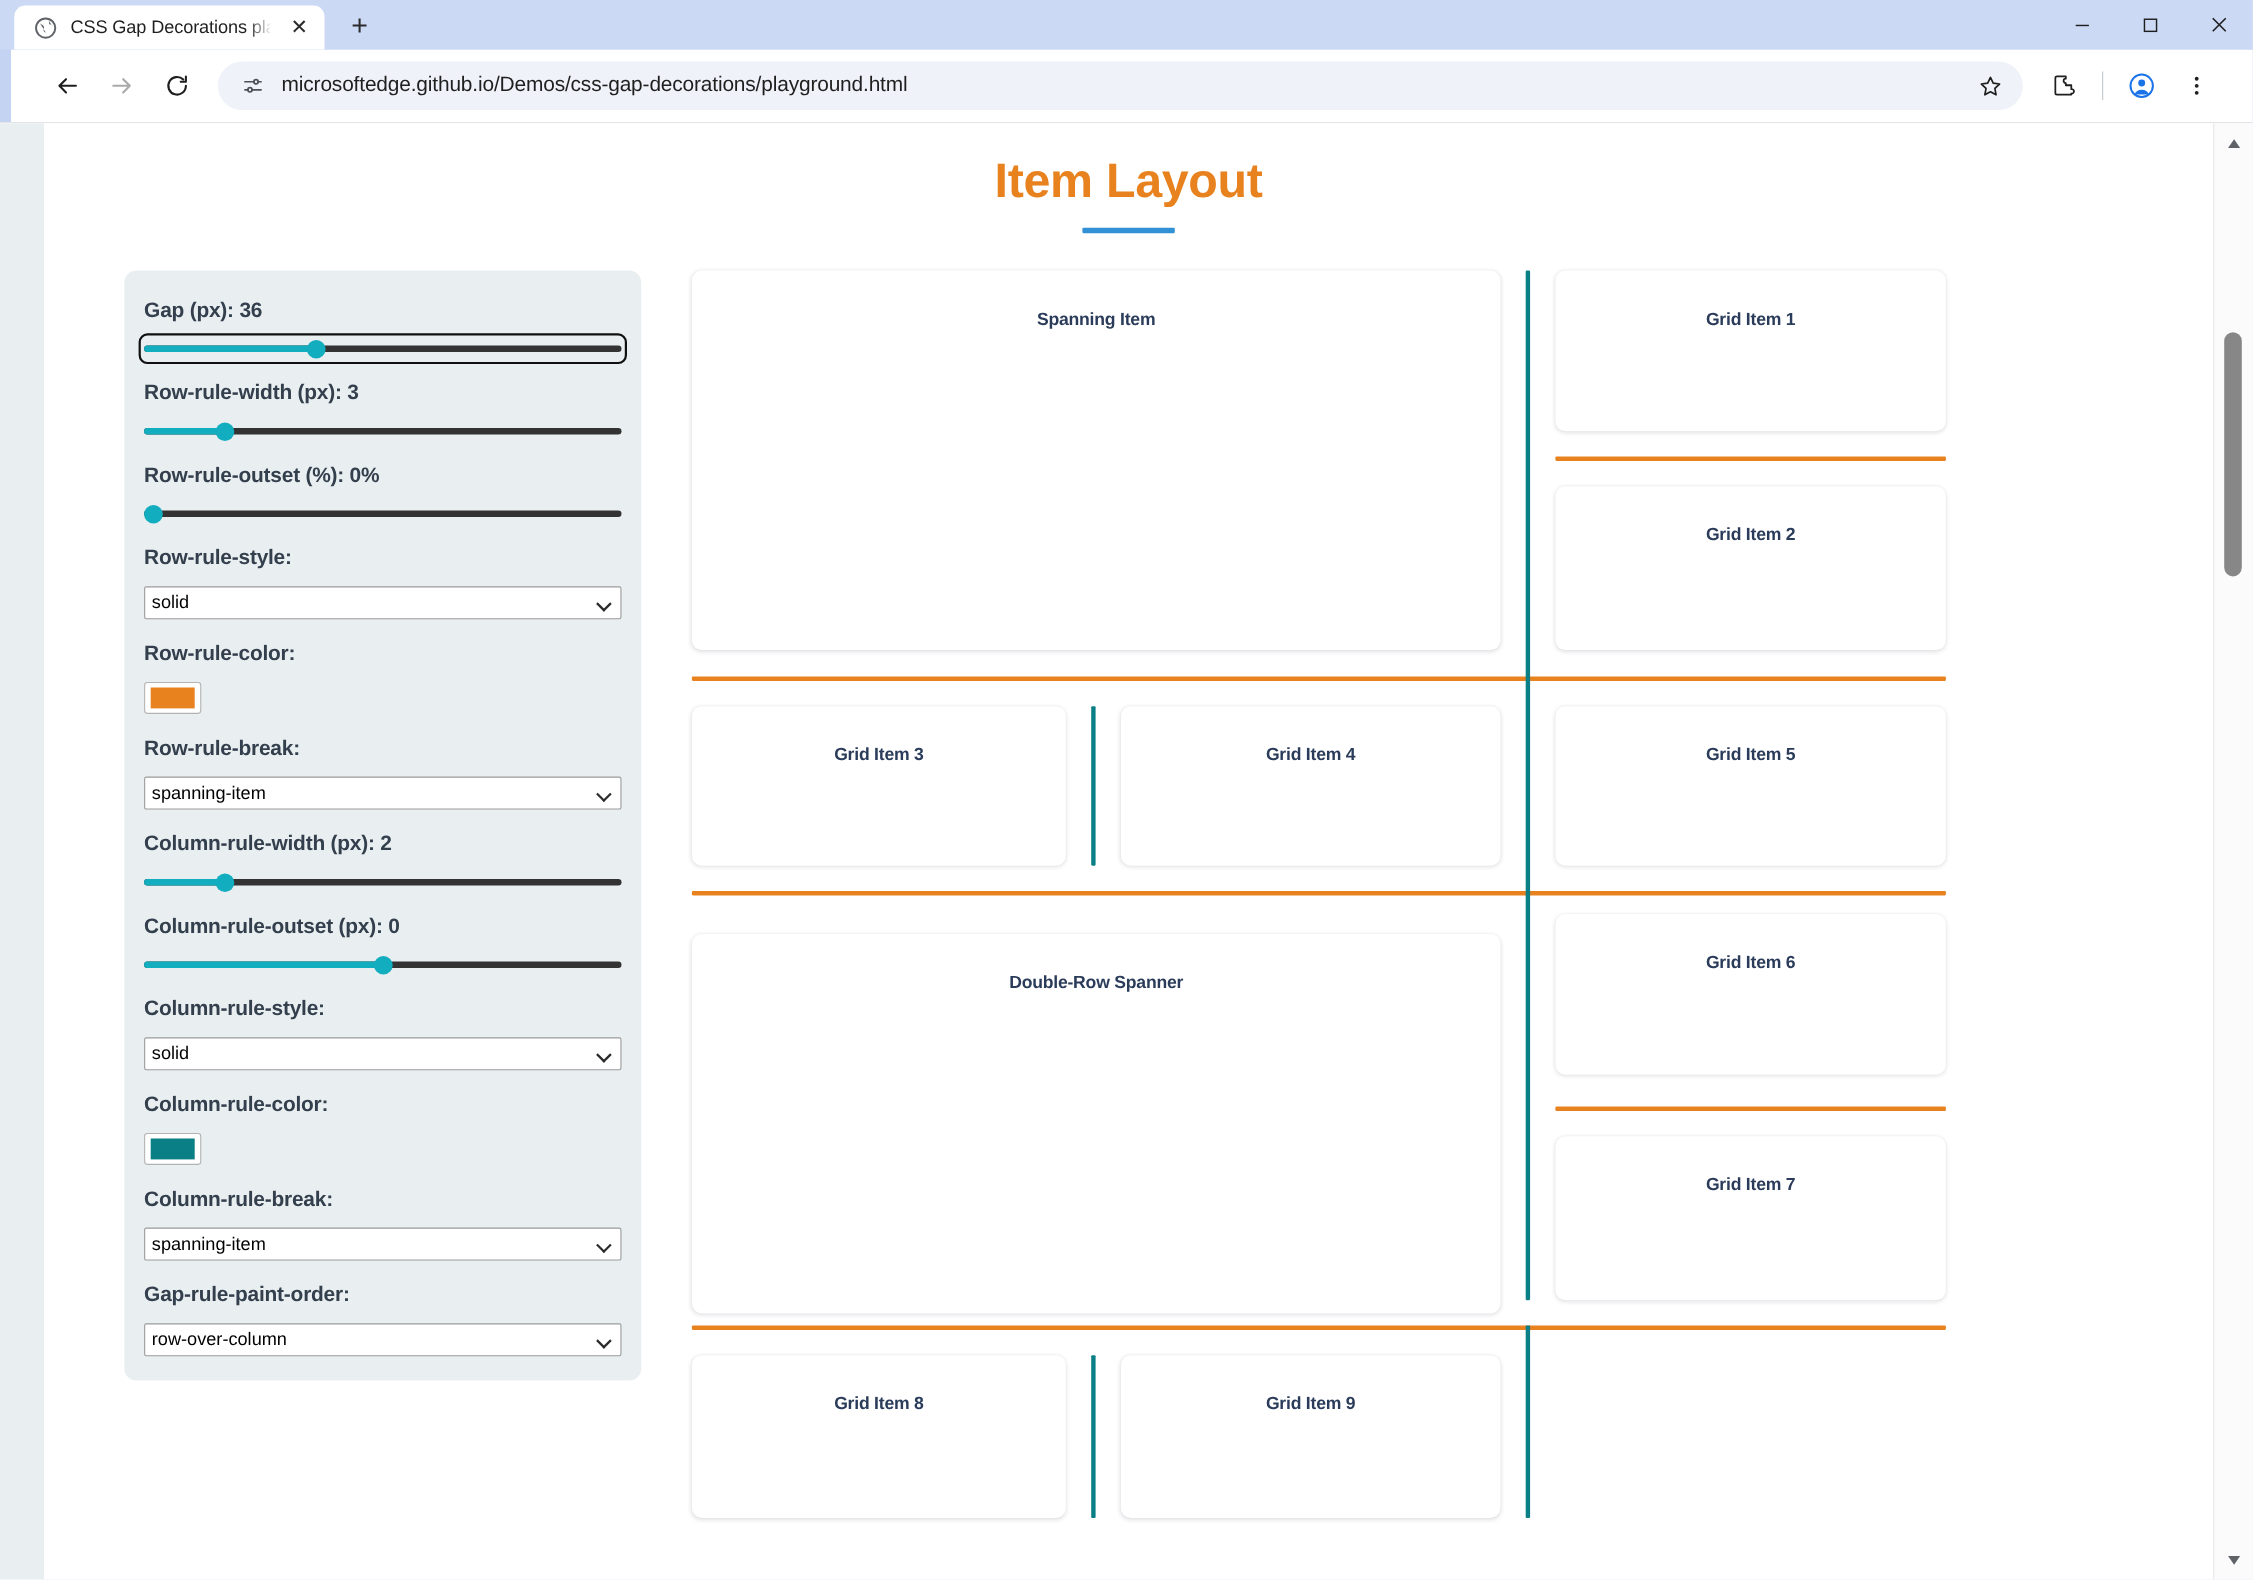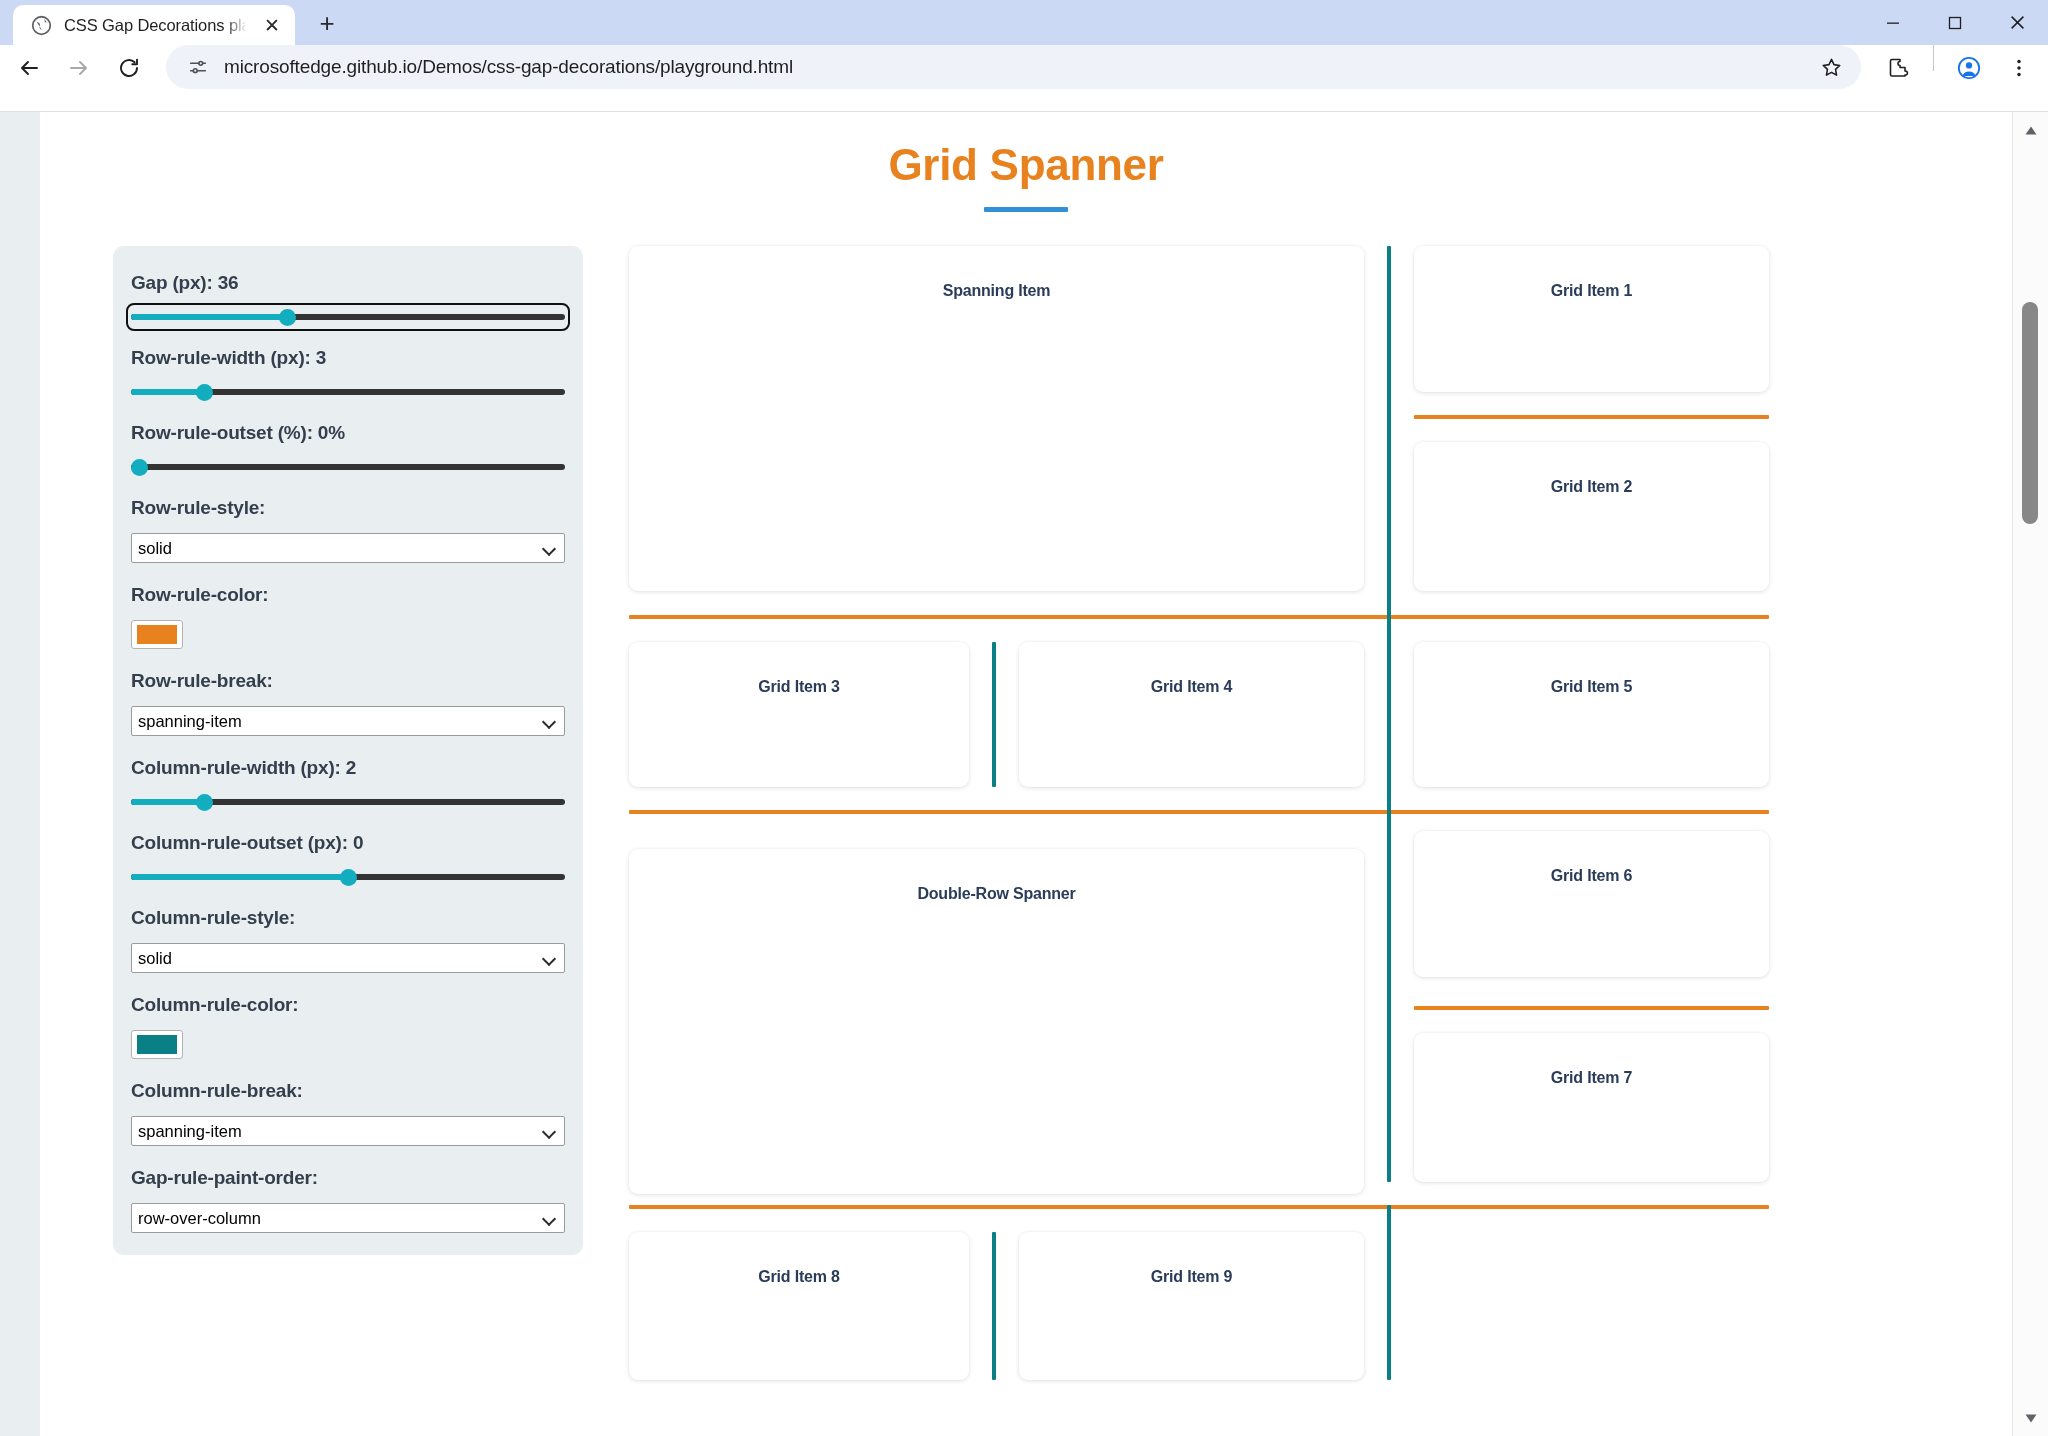--- a/index.html
+++ b/index.html
@@ -32,22 +32,22 @@
   .tab-close { width: 26px; height: 26px; display:flex; align-items:center; justify-content:center;
                font-size: 19px; color: #2b2b2b; border-radius: 50%; }
   .newtab { width: 40px; height: 40px; margin-left: 12px; margin-bottom: 2px;
             display:flex; align-items:center; justify-content:center;
             font-size: 26px; color: #2b2b2b; font-weight: 300; }
 
   .winctl { position: absolute; right: 0; top: 0; height: 45px; display: flex; }
   .winbtn { width: 62px; height: 45px; display:flex; align-items:center; justify-content:center; }
   .winbtn svg { display:block; }
 
-  .toolbar { height: 66px; background: #ffffff; display: flex; 
-             padding: 0 6px; gap: 4px; }
+  .toolbar { height: 66px; background: #ffffff; display: flex; align-items: center;
+             padding: 0 28px; gap: 4px; margin-left: 10px; }
   .navbtn { width: 46px; height: 46px; border-radius: 50%;
             display:flex; align-items:center; justify-content:center; }
   .navbtn.disabled { opacity: 0.38; }
   .omnibox {
     flex: 1; height: 44px; background: #eff2f9; border-radius: 22px;
     display: flex; align-items: center; padding: 0 8px 0 20px; margin: 0 10px;
     gap: 14px; min-width: 0;
   }
   .omni-icon { width: 24px; height: 24px; flex:0 0 24px; display:flex; align-items:center; justify-content:center;}
   .omni-url { flex: 1; font-size: 19px; color: #1f1f1f; white-space: nowrap; overflow: hidden;
@@ -232,21 +232,21 @@
           <circle cx="12" cy="19" r="1.9"></circle>
       </svg>
     </div>
   </div>
 
   <div class="viewport">
     <div class="gutter-left"></div>
 
     <div class="page">
 
-      <h1 class="page-title">Grid Spanner</h1>
+      <h1 class="page-title">Item Layout</h1>
       <div class="title-underline"></div>
 
       <div class="content">
 
         <div class="controls">
 
           <div class="ctl-group">
             <div class="ctl-label">Gap (px): 36</div>
             <div class="slider focused">
               <div class="track"></div>

